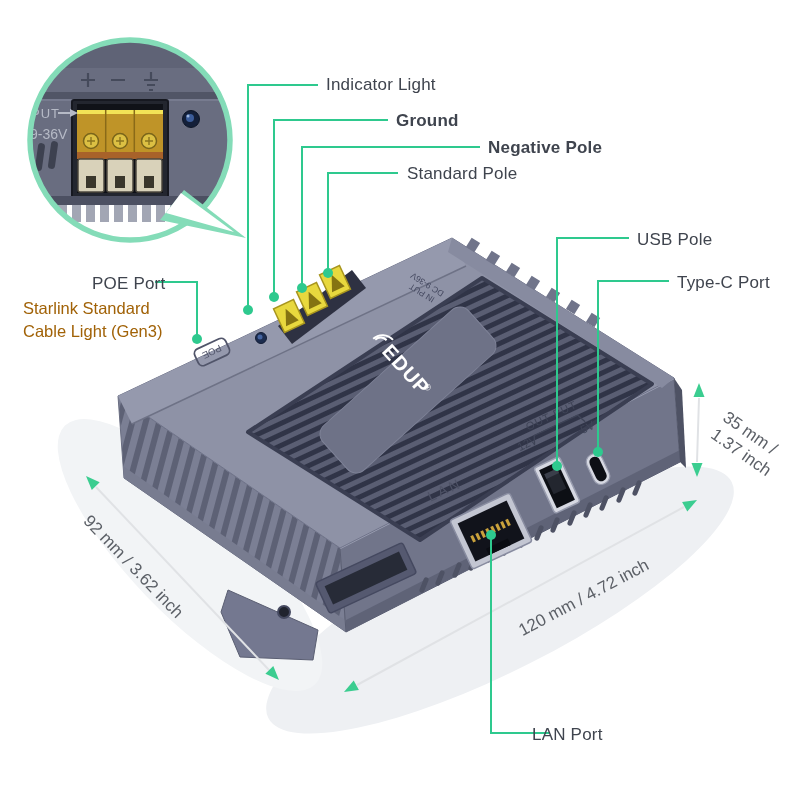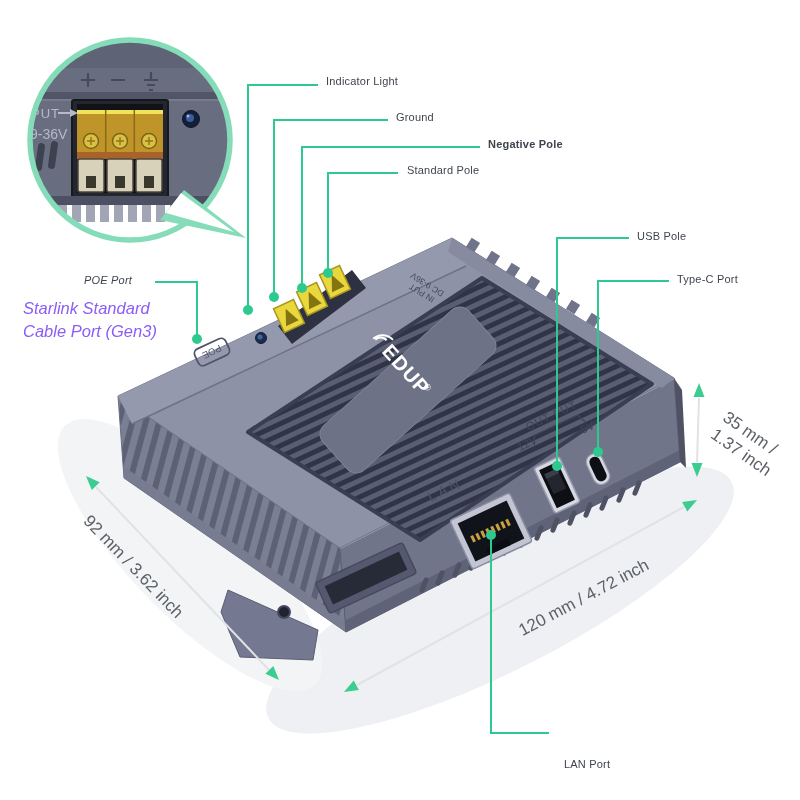--- a/index.html
+++ b/index.html
@@ -1,20 +1,20 @@
 <!DOCTYPE html>
 <html><head>
 <meta charset="utf-8">
 <style>
   html,body{margin:0;padding:0;background:#ffffff;}
   #stage{position:relative;width:800px;height:800px;background:#ffffff;overflow:hidden;
          font-family:"Liberation Sans","DejaVu Sans",sans-serif;}
   #scene{position:absolute;left:0;top:0;}
-  .label{position:absolute;font-size:11px;color:#3f444e;white-space:nowrap;letter-spacing:.2px;}
-  .sublabel{position:absolute;font-size:16.5px;color:#8b5cf6;white-space:nowrap;font-style:italic;}
+  .label{position:absolute;font-size:17px;color:#3f444e;white-space:nowrap;letter-spacing:.2px;}
+  .sublabel{position:absolute;font-size:16.5px;color:#a16207;white-space:nowrap;}
   .dim{position:absolute;font-size:17px;color:#5c6067;white-space:nowrap;transform-origin:center center;}
   .dim2{line-height:1.25;}
 </style>
 </head>
 <body>
 
 <div id="stage">
 
 <svg id="scene" width="800" height="800" viewBox="0 0 800 800">
   <defs>
@@ -340,29 +340,29 @@
     <circle cx="302" cy="288" r="5"></circle>
         <circle cx="328" cy="273" r="5"></circle>
     <circle cx="557" cy="466" r="5"></circle>
         <circle cx="598" cy="452" r="5"></circle>
     <circle cx="197" cy="339" r="5"></circle>
         <circle cx="491" cy="535" r="5"></circle>
   </g>
 </svg>
 
 <div class="label" style="left:326px;top:75px;">Indicator Light</div>
-<div class="label" style="left:396px;top:111px;">Ground</div>
+<div class="label" style="left:396px;top:111px;font-weight:bold;">Ground</div>
 <div class="label" style="left:488px;top:138px;font-weight:bold;">Negative Pole</div>
 <div class="label" style="left:407px;top:164px;">Standard Pole</div>
 <div class="label" style="left:637px;top:230px;">USB Pole</div>
 <div class="label" style="left:677px;top:273px;">Type-C Port</div>
-<div class="label" style="left:84px;top:274px;font-style:italic;">POE Port</div>
+<div class="label" style="left:92px;top:274px;">POE Port</div>
 <div class="sublabel" style="left:23px;top:299px;">Starlink Standard</div>
-<div class="sublabel" style="left:23px;top:322px;">Cable Port (Gen3)</div>
-<div class="label" style="left:564px;top:725px;margin-top:33px;">LAN Port</div>
+<div class="sublabel" style="left:23px;top:322px;">Cable Light (Gen3)</div>
+<div class="label" style="left:532px;top:725px;">LAN Port</div>
 
 <div class="dim" style="left:133px;top:567px;transform:translate(-50%,-50%) rotate(46deg);">92 mm / 3.62 inch</div>
 <div class="dim" style="left:584px;top:598px;transform:translate(-50%,-50%) rotate(-28deg);">120 mm / 4.72 inch</div>
 <div class="dim dim2" style="left:747px;top:444px;transform:translate(-50%,-50%) rotate(35deg);">
   <div>35 mm /</div>
   <div>1.37 inch</div>
 </div>
 
 </div>
 

